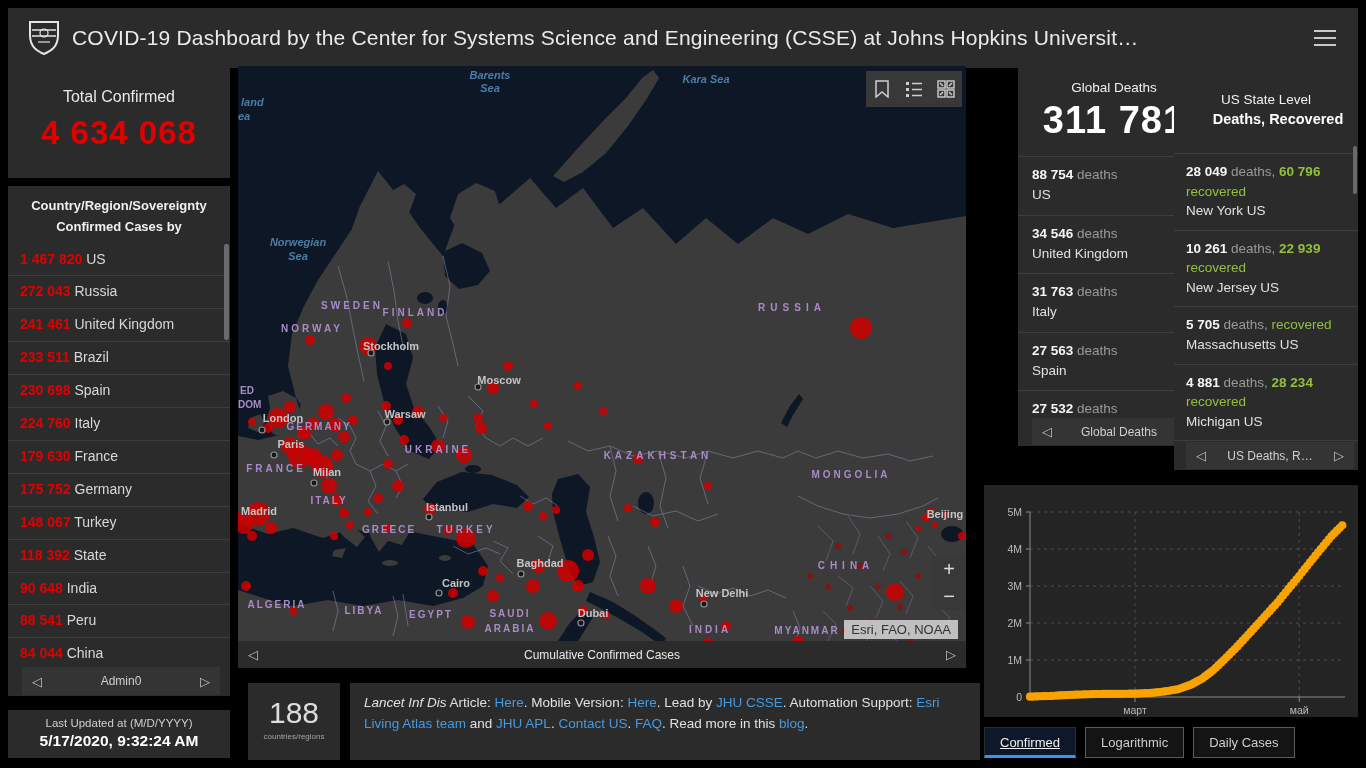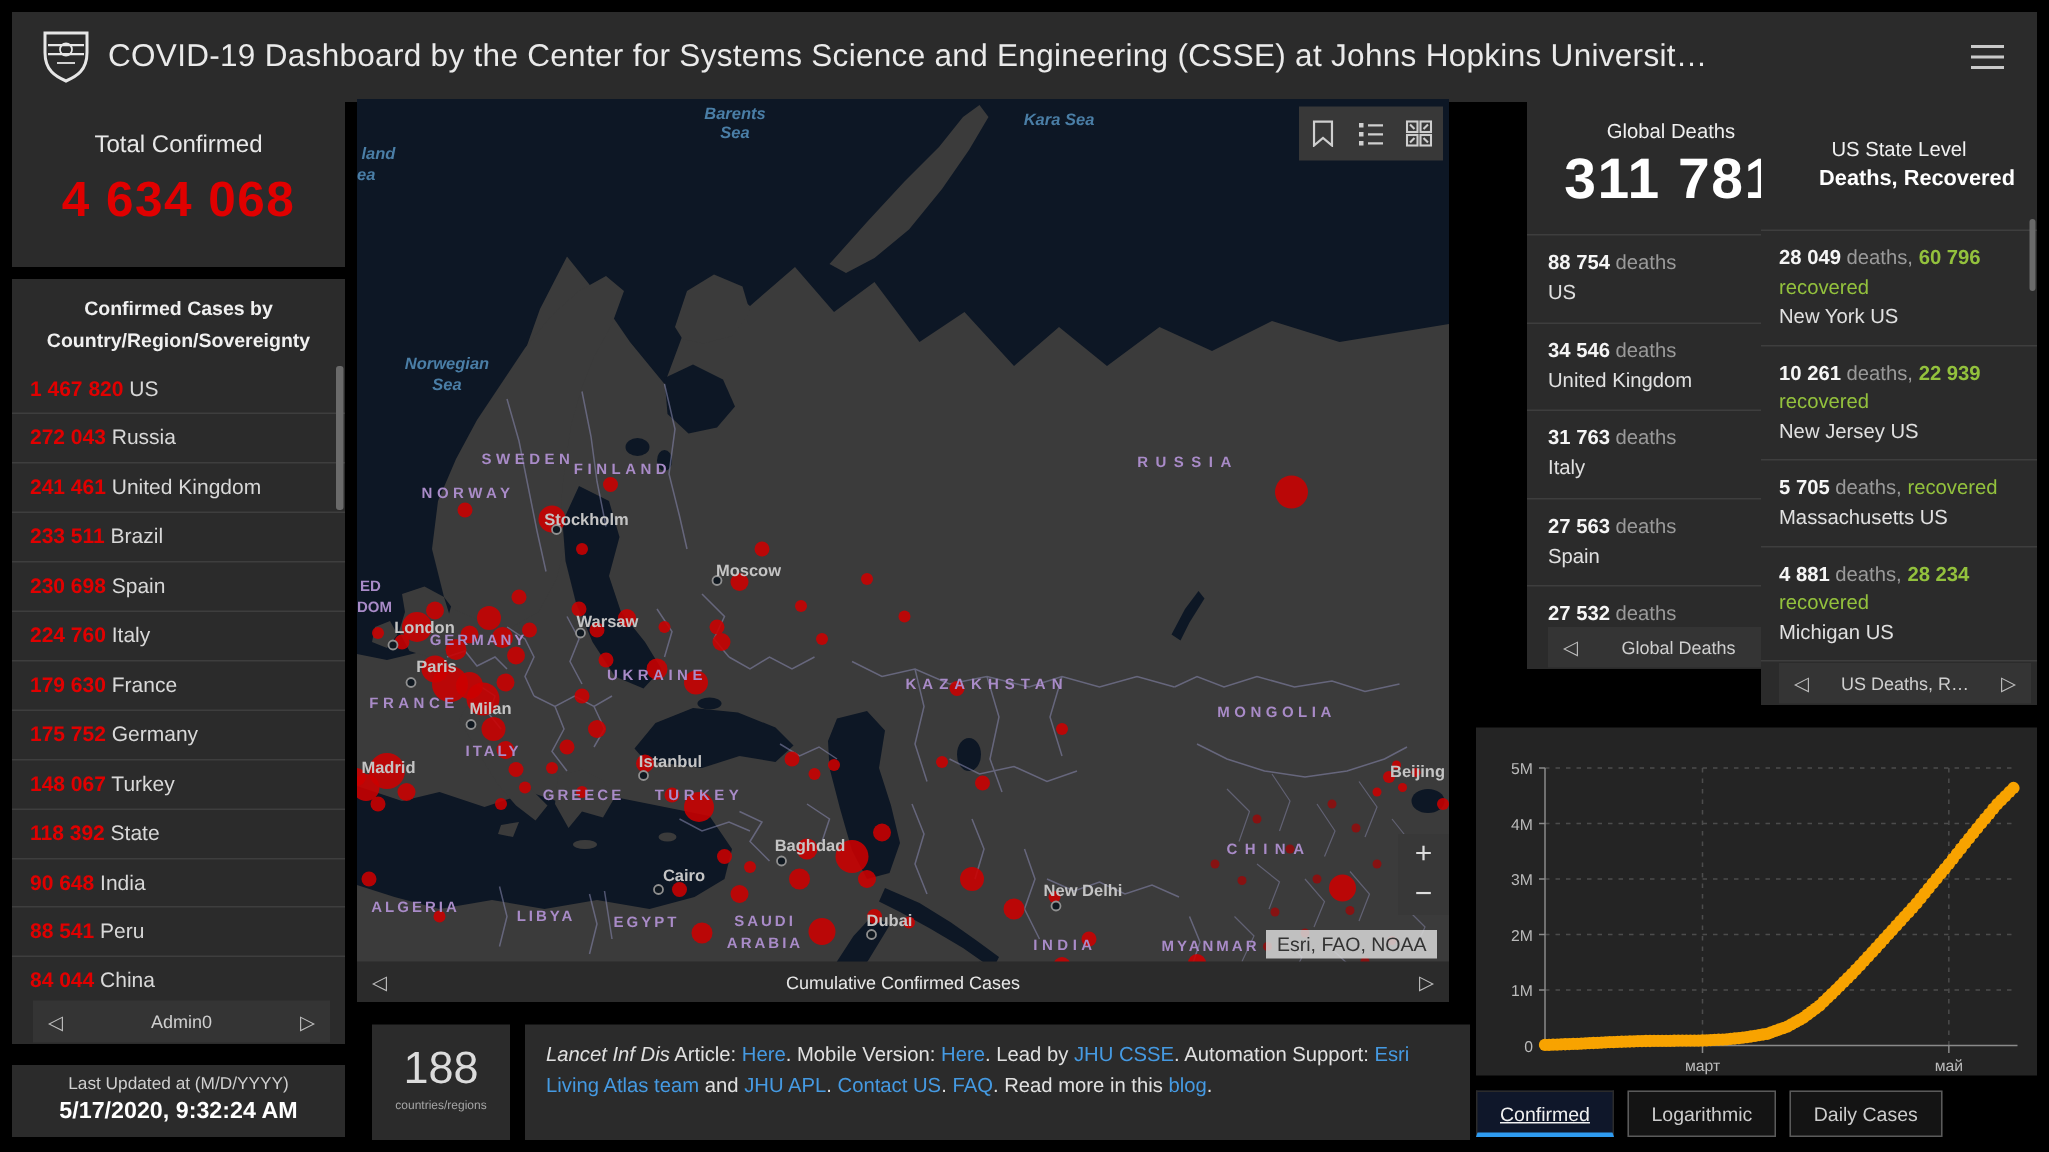--- a/index.html
+++ b/index.html
@@ -100,22 +100,22 @@
     </div>
 </div>
 
 <div class="panel" id="total-panel">
   <div id="total-label">Total Confirmed</div>
   <div id="total-value">4 634 068</div>
 </div>
 
 <div class="panel" id="country-panel">
   <div id="country-title">
+    <div>Country/Region/Sovereignty</div>
     <div>Confirmed Cases by</div>
-    <div>Country/Region/Sovereignty</div>
   </div>
   <div id="country-list">
       <div class="c-row"><span class="red">1 467 820</span><span class="cname"> US</span></div>
       <div class="c-row"><span class="red">272 043</span><span class="cname"> Russia</span></div>
       <div class="c-row"><span class="red">241 461</span><span class="cname"> United Kingdom</span></div>
       <div class="c-row"><span class="red">233 511</span><span class="cname"> Brazil</span></div>
       <div class="c-row"><span class="red">230 698</span><span class="cname"> Spain</span></div>
       <div class="c-row"><span class="red">224 760</span><span class="cname"> Italy</span></div>
       <div class="c-row"><span class="red">179 630</span><span class="cname"> France</span></div>
       <div class="c-row"><span class="red">175 752</span><span class="cname"> Germany</span></div>

